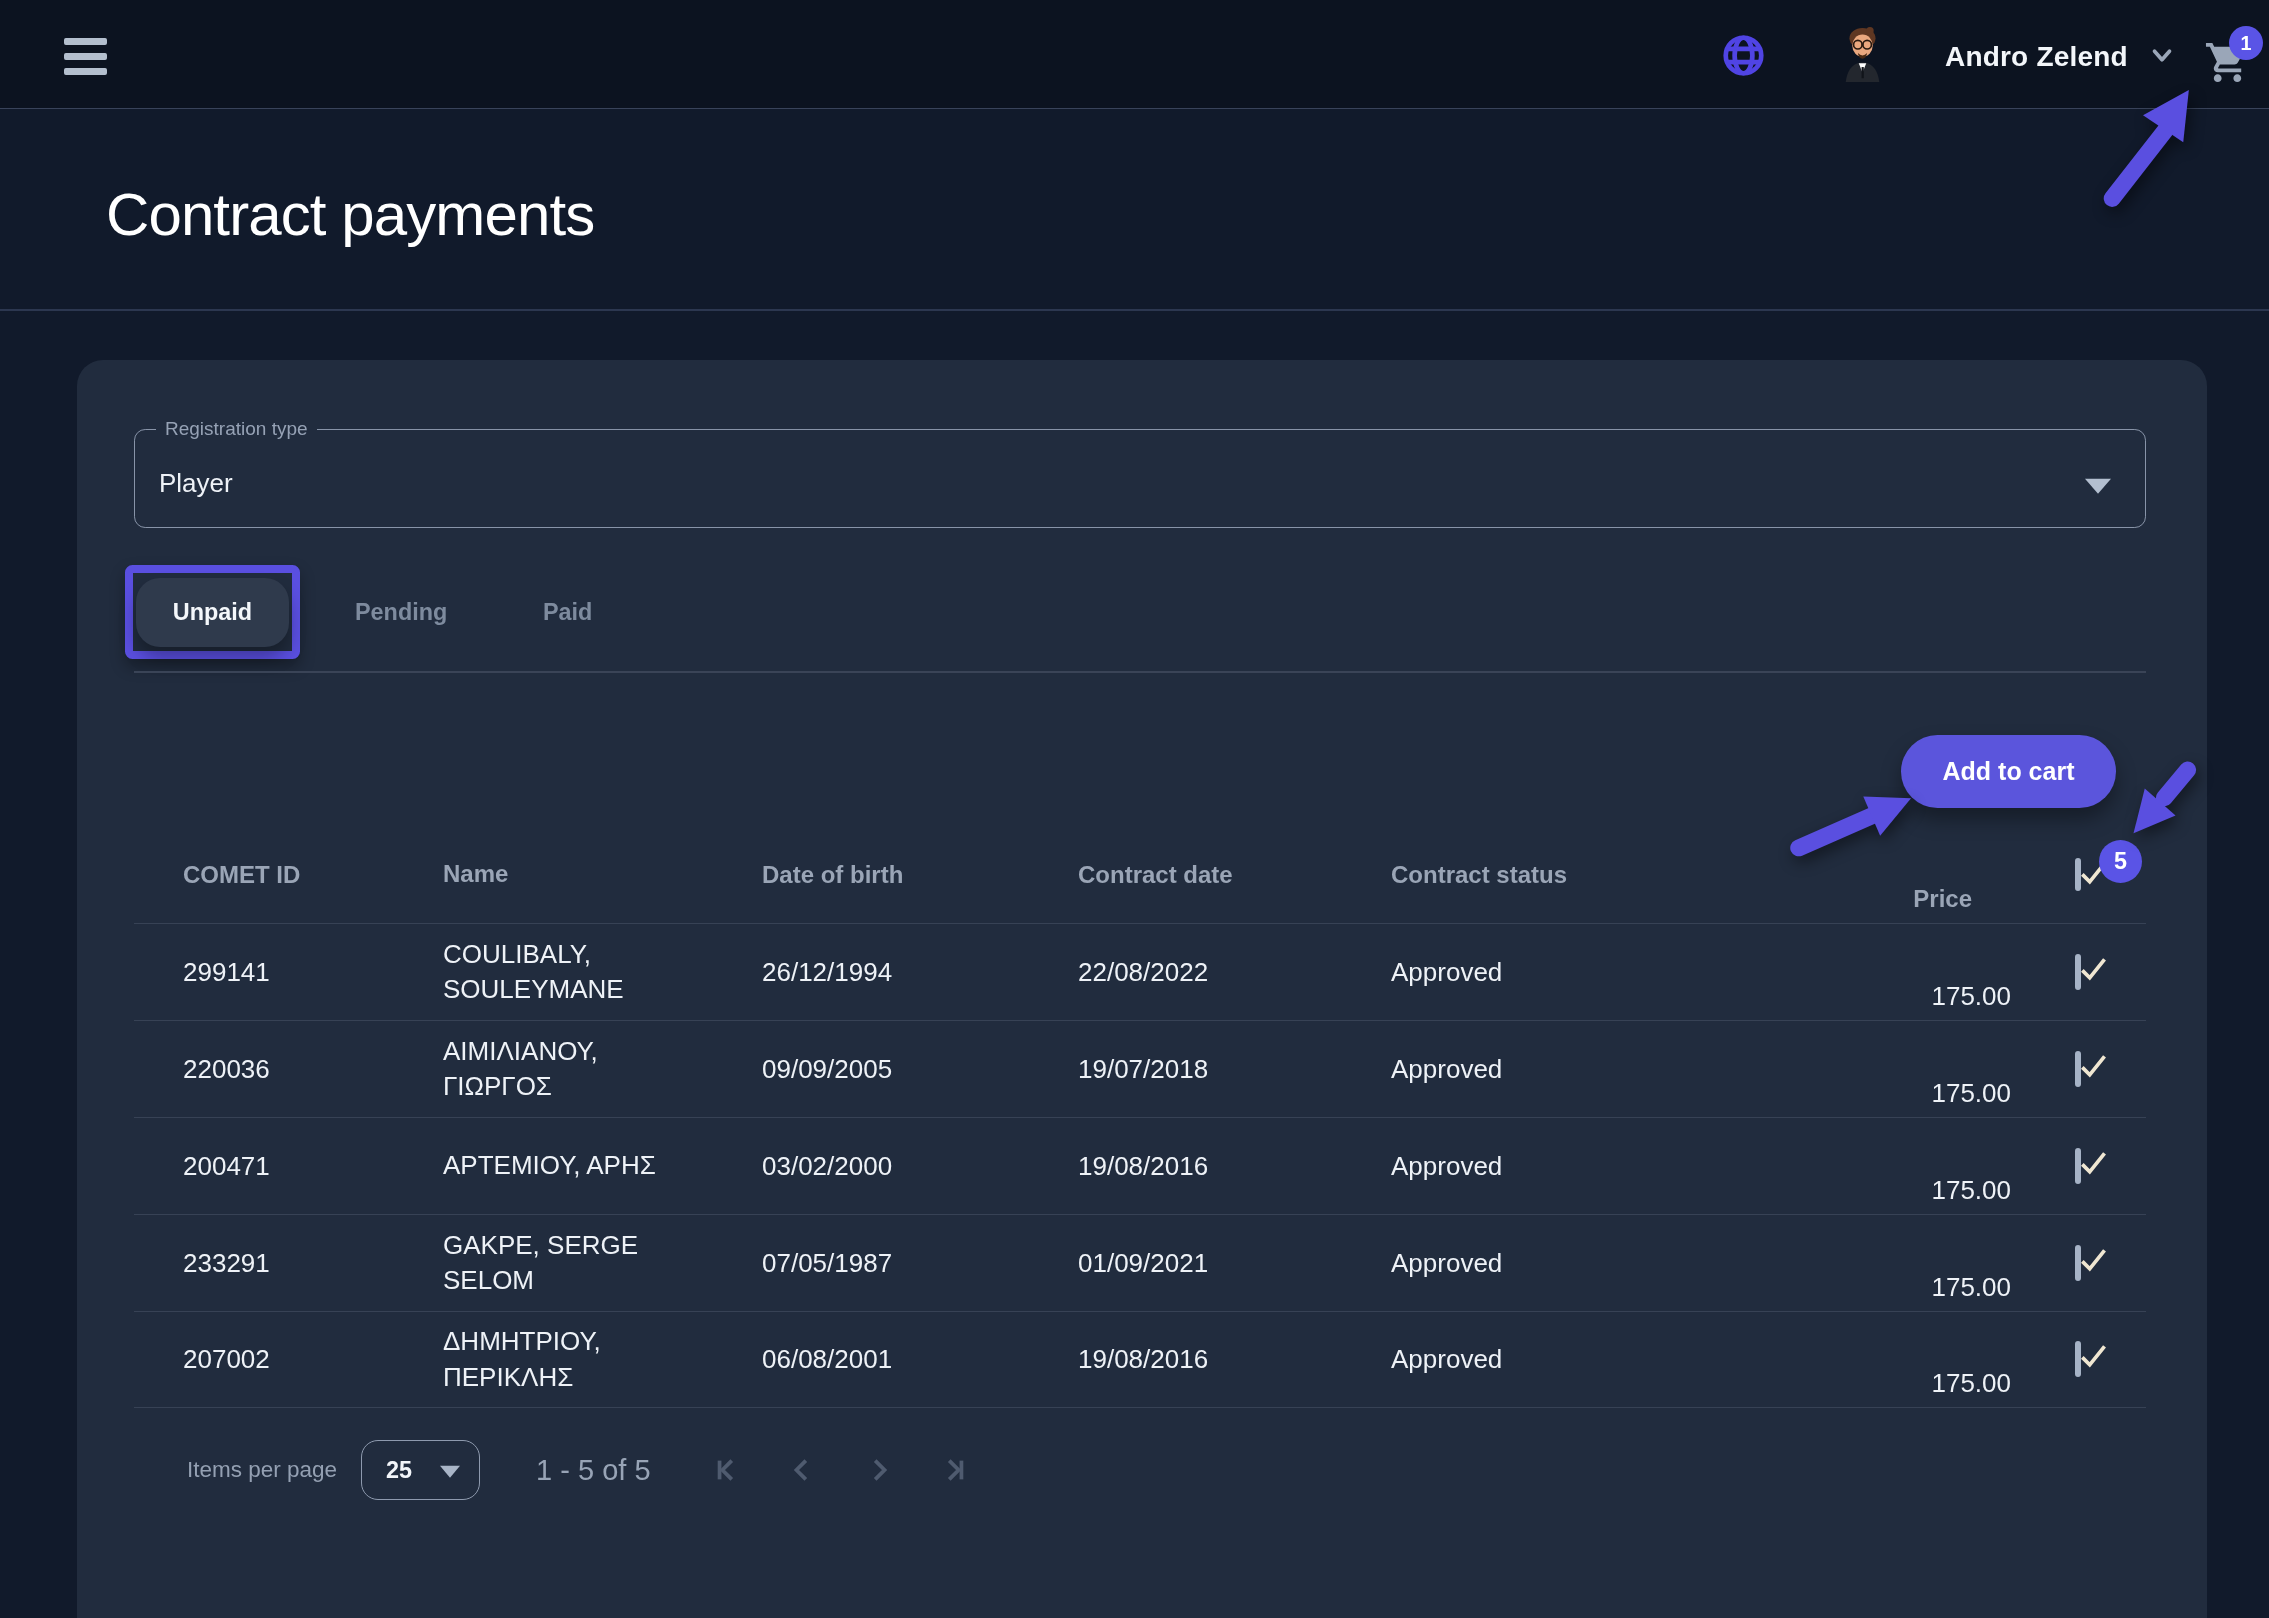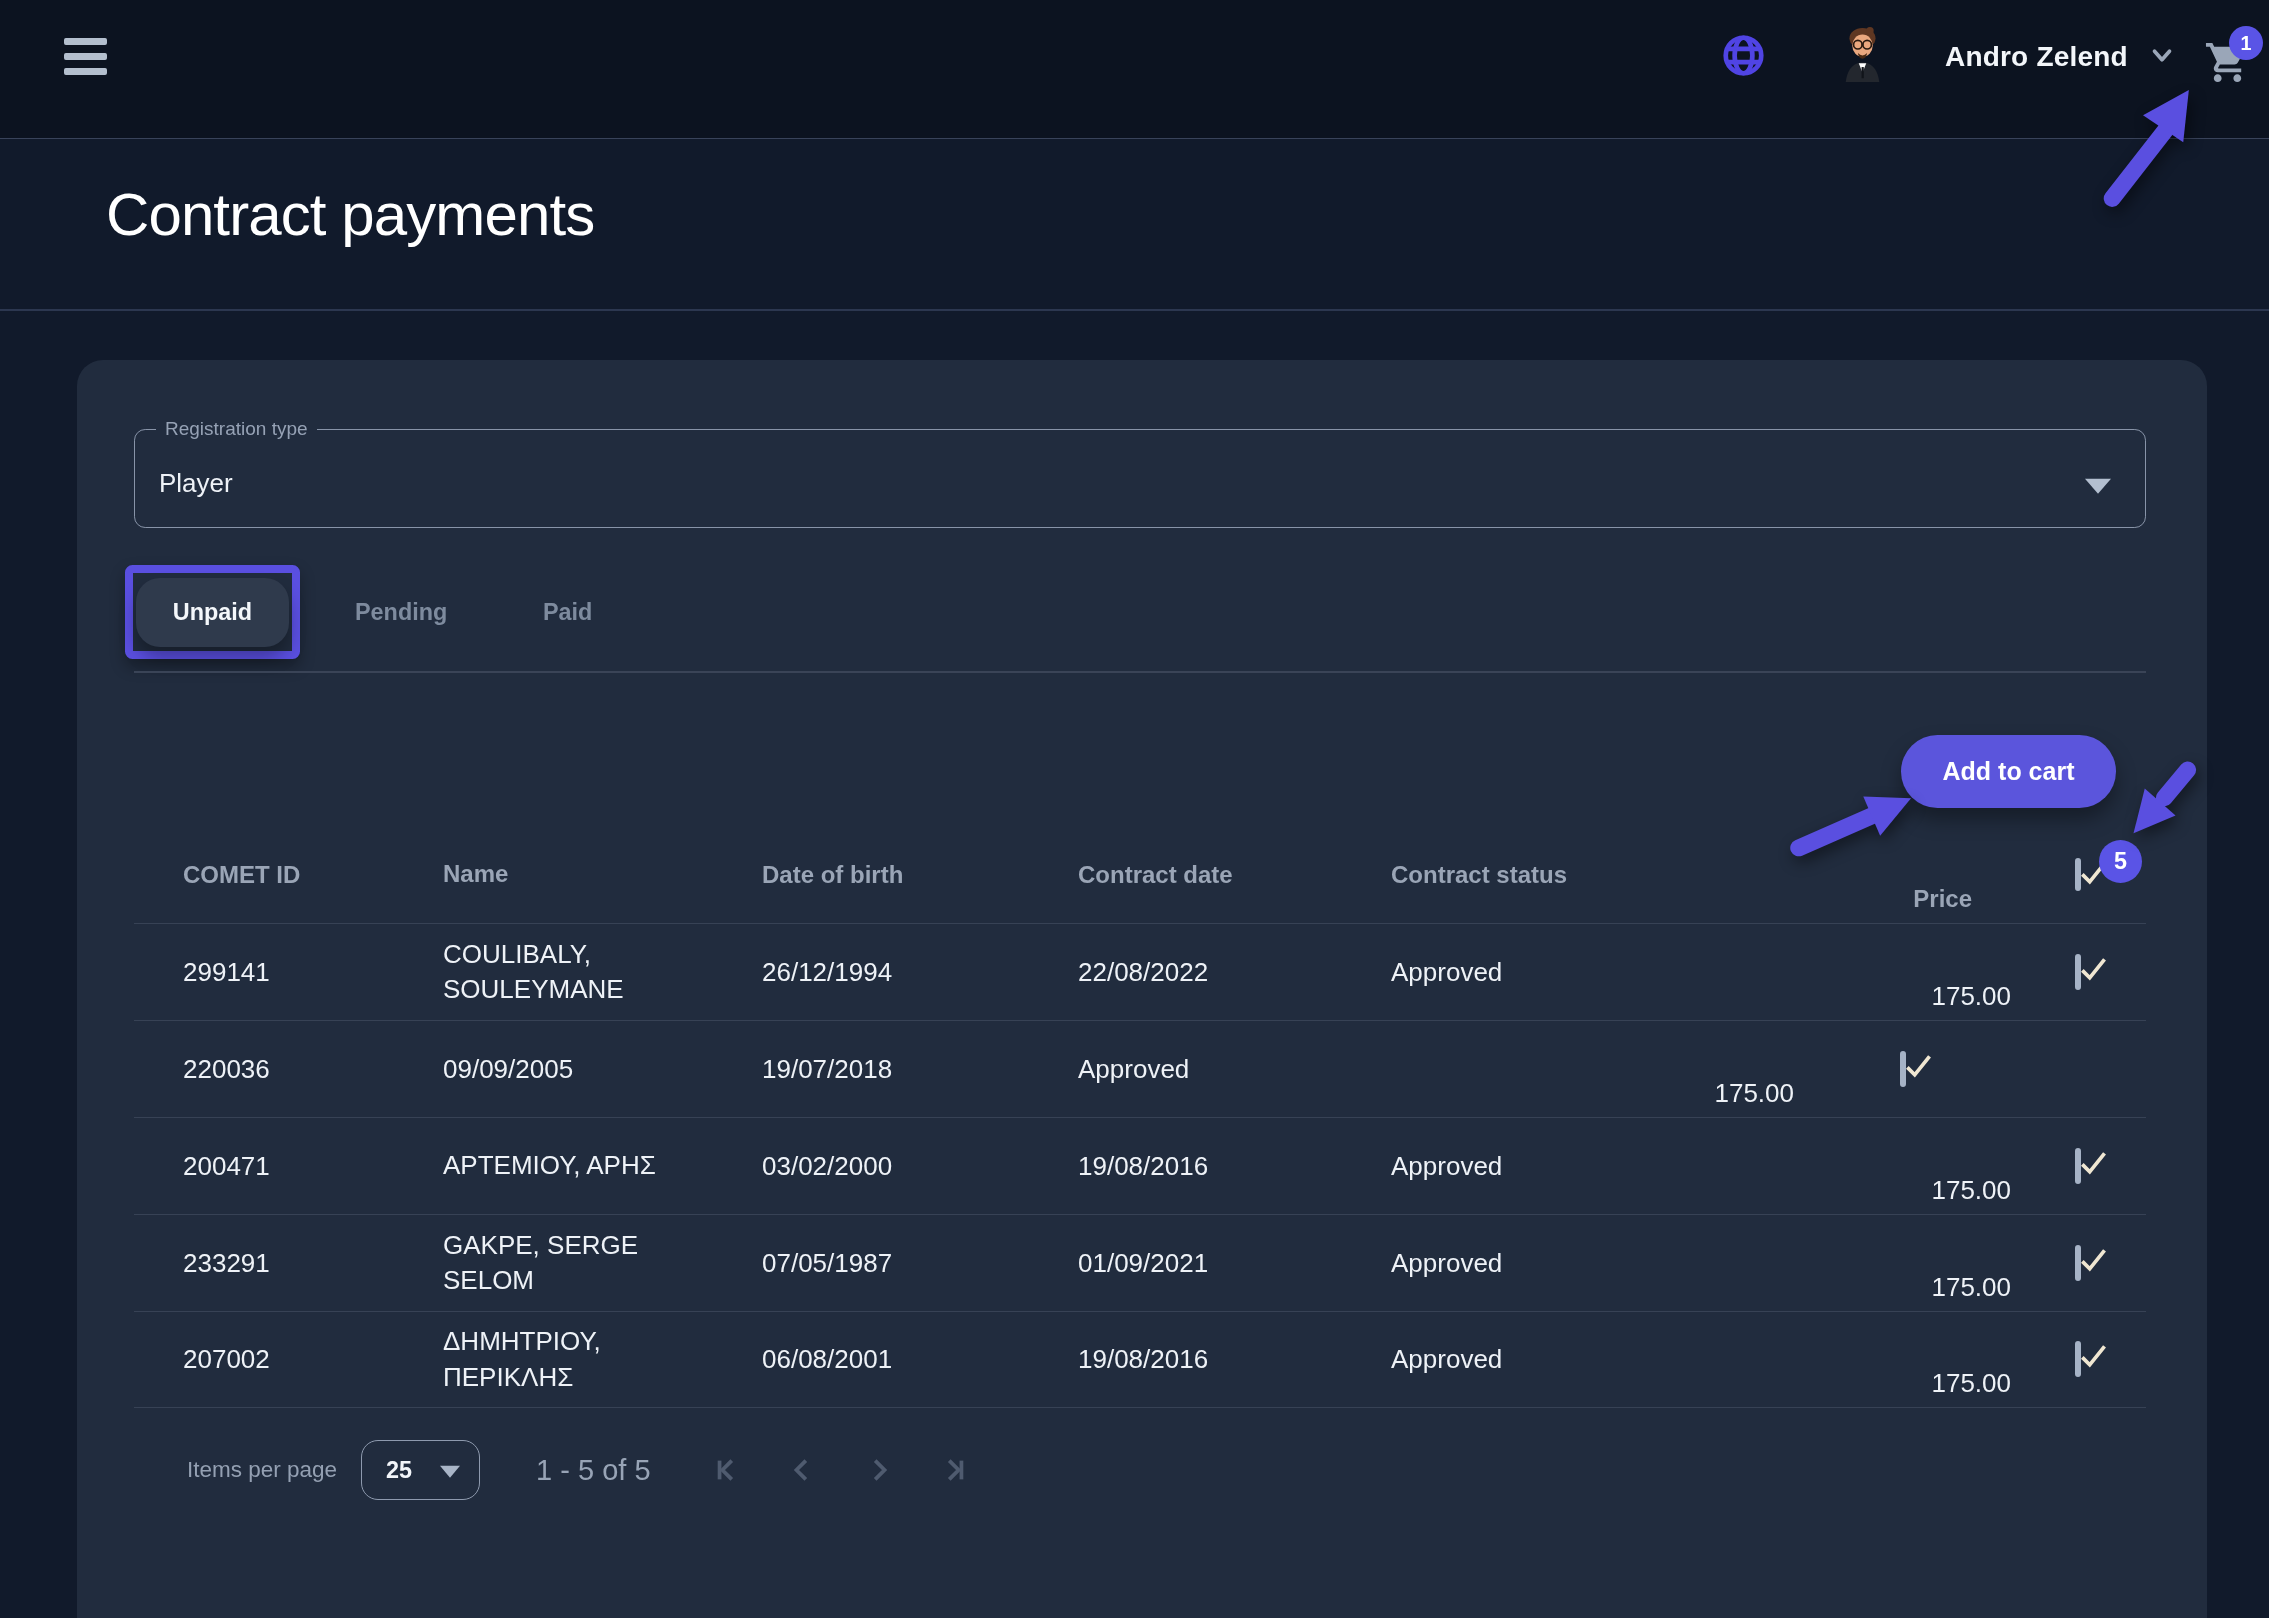--- a/index.html
+++ b/index.html
@@ -14,21 +14,21 @@
     --muted:#94a0b2;
     --divider:#374255;
   }
   *{box-sizing:border-box;}
   html,body{margin:0;padding:0;background:var(--page-bg);}
   body{
     width:2269px;height:1618px;overflow:hidden;position:relative;
     font-family:"Liberation Sans", sans-serif;color:var(--txt);
   }
   
-  .topbar{position:absolute;left:0;top:0;width:2269px;height:139px;background:var(--topbar-bg);border-bottom:1.9px solid #39435a;}
+  .topbar{position:absolute;left:0;top:0;width:2269px;height:109px;background:var(--topbar-bg);border-bottom:1.9px solid #39435a;}
   .hamburger{position:absolute;left:64px;top:38px;width:43px;cursor:pointer;}
   .hamburger span{display:block;height:6.6px;border-radius:1.9px;background:#b4bfce;margin-bottom:8.4px;}
   .hamburger span:last-child{margin-bottom:0;}
   .globe{position:absolute;left:1722px;top:34px;width:43px;height:43px;}
   .avatar{position:absolute;left:1842px;top:26px;width:41px;height:56px;}
   .user{position:absolute;left:1945px;top:0;height:113px;display:flex;align-items:center;gap:20.6px;cursor:pointer;}
   .user .name{font-size:28px;font-weight:700;color:#f3f6fa;letter-spacing:0.2px;}
   .cart{position:absolute;left:2204px;top:39px;width:47px;height:51px;cursor:pointer;}
   .cart-badge{position:absolute;left:2229px;top:26px;width:34px;height:34px;border-radius:50%;
     background:var(--badge);color:#fff;font-size:19.7px;font-weight:700;
@@ -198,20 +198,21 @@
       <span class="cb checked">
         <svg width="37" height="37" viewBox="0 0 40 40">
               <polyline points="9,21 17,29 33,9" fill="none" stroke="var(--check)" stroke-width="4"></polyline>
             </svg>
       </span>
     </div>
   </div>
 
   <div class="trow">
     <div class="c-comet">220036</div>
+    <div class="c-name">ΑΙΜΙΛΙΑΝΟΥ, ΓΙΩΡΓΟΣ</div>
     <div>09/09/2005</div>
     <div>19/07/2018</div>
     <div>Approved</div>
     <div class="c-price">175.00</div>
     <div class="c-select">
       <span class="cb checked">
         <svg width="37" height="37" viewBox="0 0 40 40">
               <polyline points="9,21 17,29 33,9" fill="none" stroke="var(--check)" stroke-width="4"></polyline>
             </svg>
       </span>

